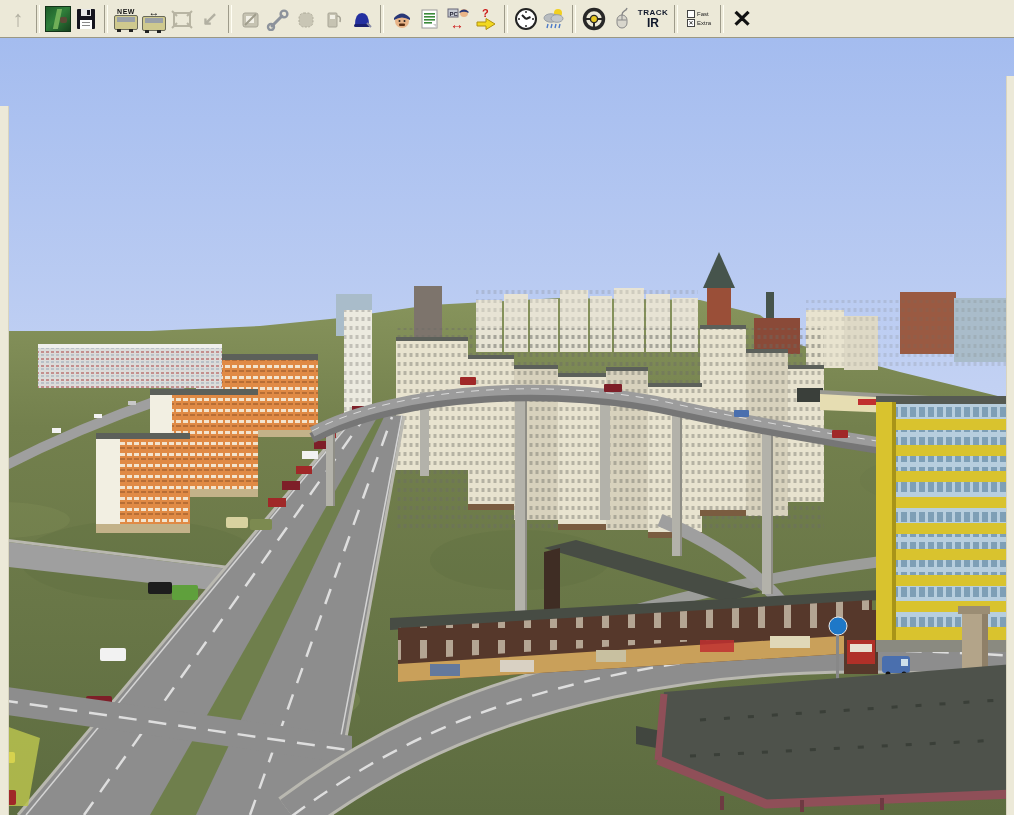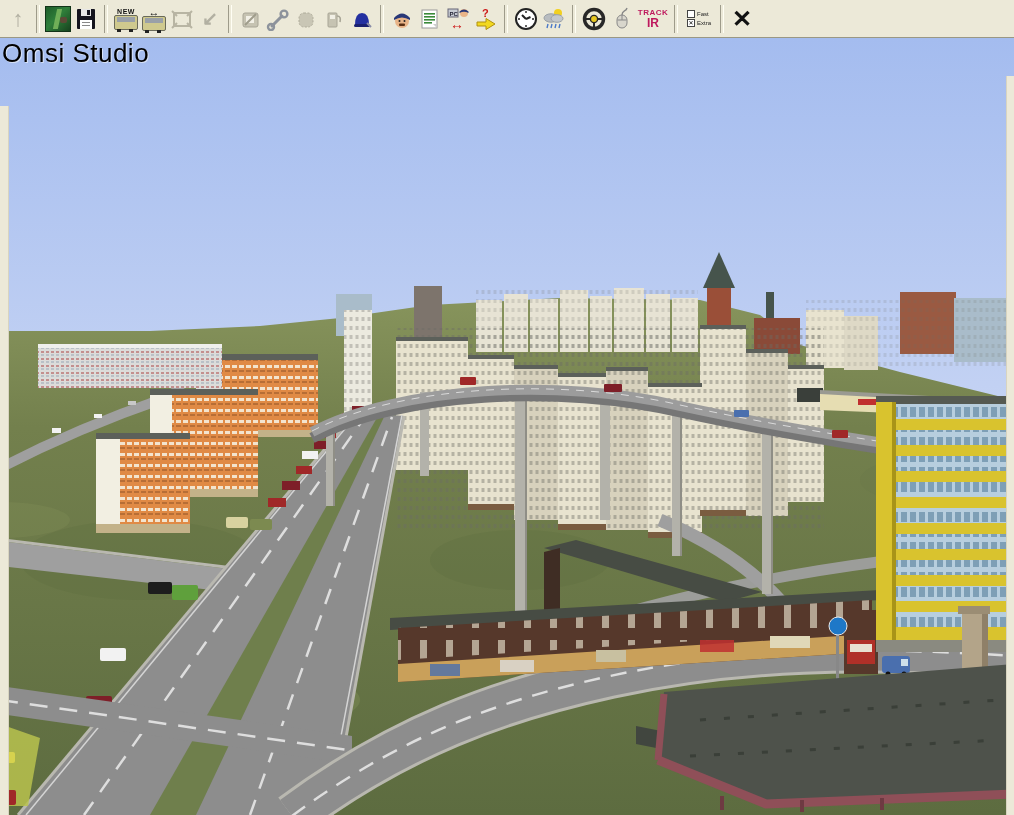--- a/index.html
+++ b/index.html
@@ -35,21 +35,21 @@
     border:1px solid #123318;position:relative}
   .mapthumb i{position:absolute;left:9px;top:2px;width:5px;height:20px;background:#6fae58;transform:skewX(-12deg)}
   .mapthumb b{position:absolute;left:14px;top:10px;width:7px;height:6px;background:#5a4a36;border-radius:2px}
   .buswrap{display:flex;flex-direction:column;align-items:center;line-height:1}
   .buslbl{font-size:7px;font-weight:bold;color:#111;letter-spacing:.5px}
   .busarrow{font-size:11px;font-weight:bold;color:#111;height:9px}
   .bus{width:22px;height:13px;background:#cfc98e;border:1px solid #6a6a5a;border-radius:2px;position:relative}
   .bus:before{content:"";position:absolute;left:2px;top:1px;right:2px;height:5px;background:#9aa0a8}
   .bus:after{content:"";position:absolute;left:2px;bottom:-3px;width:4px;height:3px;background:#222;
      box-shadow:12px 0 0 #222}
-  .two-line{display:flex;flex-direction:column;align-items:center;line-height:1;font-weight:bold;color:#be185d}
+  .two-line{display:flex;flex-direction:column;align-items:center;line-height:1;font-weight:bold;color:#0f172a}
   .trk1{font-size:8px;letter-spacing:.5px}.trk2{font-size:12px}
   .opts{display:flex;flex-direction:column;gap:1px;align-items:flex-start}
   .optrow{display:flex;align-items:center;gap:2px;font-size:6px;color:#222;line-height:1}
   .cb{width:6px;height:6px;border:1px solid #444;background:#fff;font-size:6px;line-height:6px;text-align:center;color:#000}
   
   .viewport{position:absolute;left:0;top:38px;width:1014px;height:768px}
   .scene{position:absolute;left:0;top:0}
   .vtitle{position:absolute;left:2px;top:0px;font-size:26px;color:#000;letter-spacing:.5px;
     text-shadow:1px 1px 0 rgba(255,255,255,.55);z-index:5;white-space:nowrap}
   .strip{position:absolute;background:var(--win-bg);z-index:8}
@@ -527,17 +527,16 @@
       <rect x="880" y="798" width="4" height="12" fill="#6e3a42"></rect>
     </g>
 
     <g>
       <polygon points="0,724 40,738 28,806 0,806" fill="var(--grass-yellow)" opacity=".85"></polygon>
       <rect x="2" y="752" width="13" height="11" rx="2" fill="var(--car-yellow)"></rect>
       <rect x="0" y="790" width="16" height="15" rx="2" fill="var(--car-red)"></rect>
     </g>
   </svg>
 
-  <div class="vtitle">Omsi Studio</div>
   <div class="strip left"></div>
   <div class="strip right"></div>
 
 </div>
 
 </body></html>

